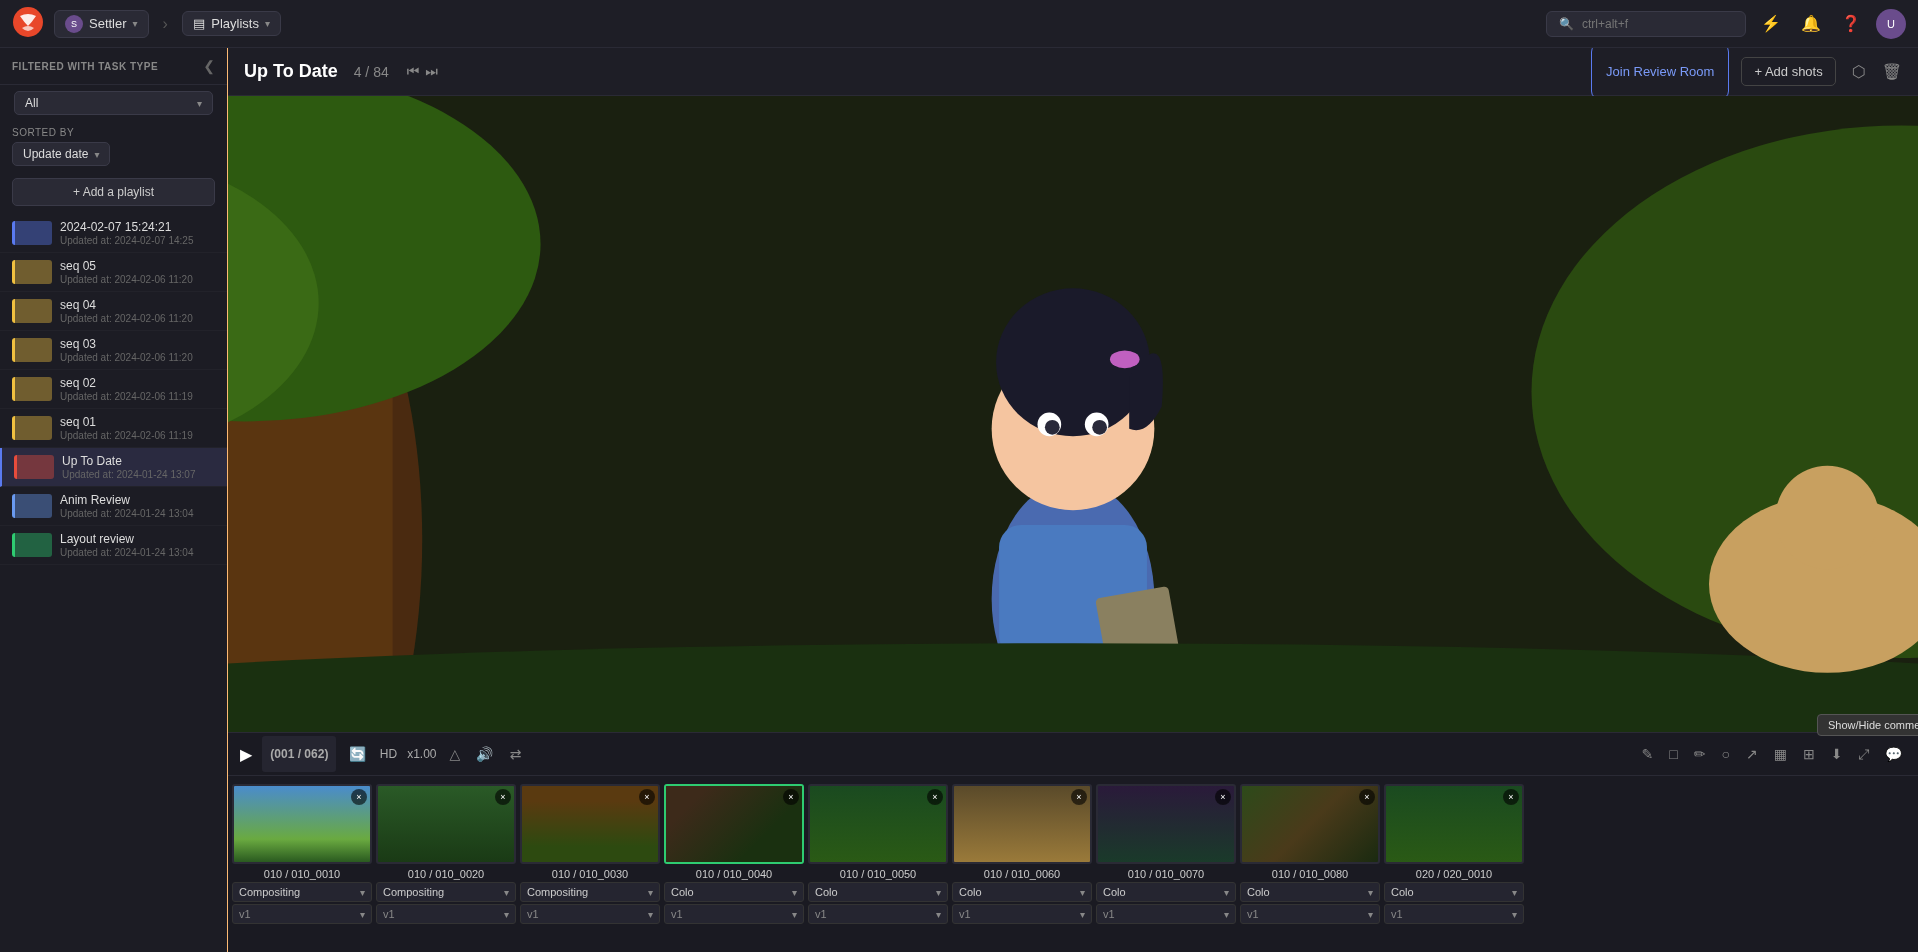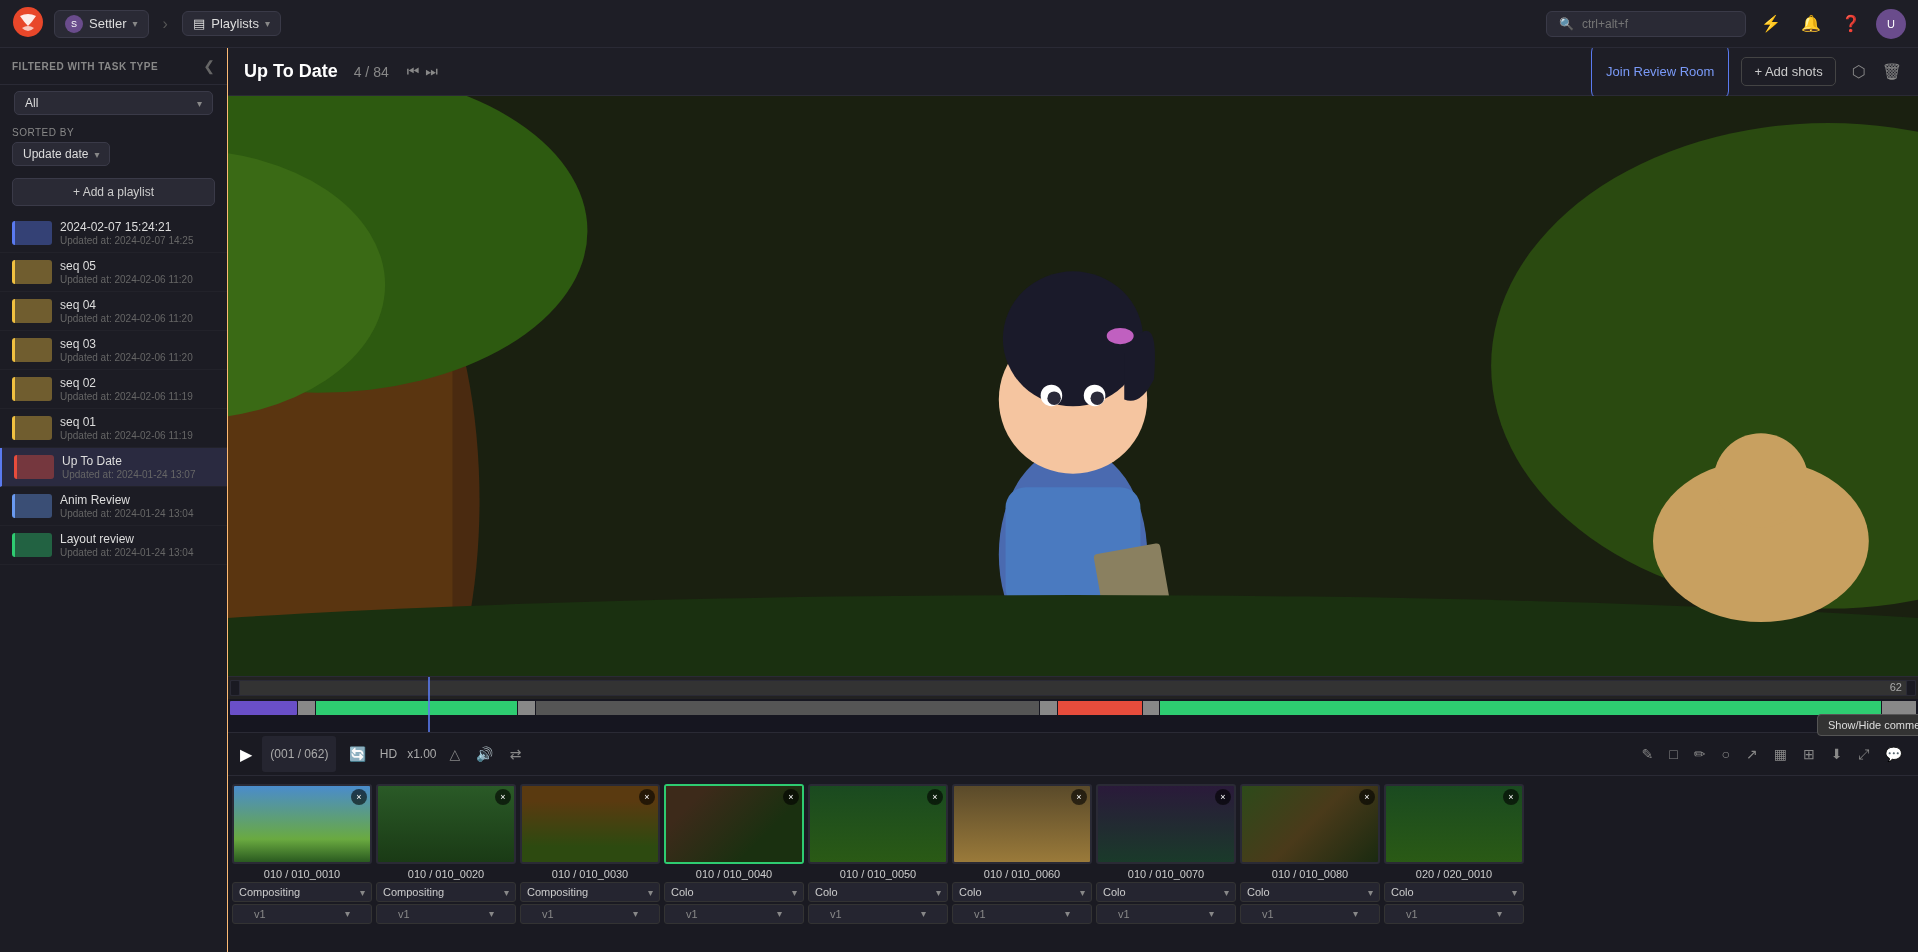--- a/index.html
+++ b/index.html
@@ -92,21 +92,21 @@
     
     .timeline-bar {
       height: 56px; background: #161620; border-top: 1px solid #2a2a35; position: relative; overflow: hidden;
     }
 
     
     .playback-controls {
       height: 44px; background: #1a1a22; border-top: 1px solid #2a2a35; border-bottom: 1px solid #2a2a35; display: flex; align-items: center; padding: 0 12px; gap: 10px;
     }
     .play-btn { color: #fff; cursor: pointer; font-size: 16px; }
-    .frame-counter { color: #aaa; font-size: 12px; background: #252530; padding: 11px 8px; border-radius: 3px; }
+    .frame-counter { color: #aaa; font-size: 12px; background: #252530; padding: 11px 8px; border-radius: 3px; font-weight: bold; }
     .controls-spacer { flex: 1; }
     .ctrl-icon { color: #888; cursor: pointer; font-size: 14px; margin: 0 3px; }
     .playback-quality { color: #aaa; font-size: 12px; }
     .playback-speed { color: #aaa; font-size: 12px; }
 
     
     .shot-strip {
       height: 176px; background: #1a1a22; overflow-x: auto; display: flex; align-items: flex-start; padding: 8px 4px 4px; gap: 4px; position: relative;
     }
     .shot-card {
@@ -118,21 +118,21 @@
     .shot-thumb-wrap.active { border-color: #2ecc71; }
     .shot-thumb {
       width: 100%; height: 100%; object-fit: cover; background: #333;
     }
     .shot-close { position: absolute; top: 3px; right: 3px; width: 16px; height: 16px; background: rgba(0,0,0,0.6); border-radius: 50%; display: flex; align-items: center; justify-content: center; color: #fff; font-size: 9px; cursor: pointer; }
     .shot-label { color: #ccc; font-size: 11px; text-align: center; margin-top: 4px; margin-bottom: 2px; }
     .shot-dropdown {
       display: flex; align-items: center; justify-content: space-between; background: #252530; border: 1px solid #333; border-radius: 3px; padding: 3px 6px; color: #ccc; font-size: 11px; cursor: pointer; margin-bottom: 2px; gap: 35px;
     }
     .shot-version-dropdown {
-      display: flex; justify-content: space-between; background: #252530; border: 1px solid #333; border-radius: 3px; padding: 3px 21px; color: #888; font-size: 11px; cursor: pointer;
+      display: flex; align-items: center; justify-content: space-between; background: #252530; border: 1px solid #333; border-radius: 3px; padding: 3px 6px; color: #888; font-size: 11px; cursor: pointer;
     }
 
     
     .shot-strip::-webkit-scrollbar { height: 6px; }
     .shot-strip::-webkit-scrollbar-track { background: #111; }
     .shot-strip::-webkit-scrollbar-thumb { background: #444; border-radius: 3px; }
 
     
     .tooltip {
       position: absolute; right: 80px; top: -30px; background: #333; border: 1px solid #555; border-radius: 4px; padding: 4px 10px; font-size: 11px; color: #ddd; white-space: nowrap; z-index: 100;
@@ -346,51 +346,20 @@
 
           <ellipse cx="1350" cy="330" rx="80" ry="60" fill="#c8a060"></ellipse>
           <circle cx="1350" cy="285" r="35" fill="#c8a060"></circle>
 
           <radial-gradient id="lg1"></radial-gradient>
           <rect width="1680" height="430" fill="url(#lg1)" opacity="0.3"></rect>
         </svg>
       </div>
     </div>
 
-    <div class="timeline-bar" style="position:relative;">
-
-      <div style="height:22px;background:#222;display:flex;align-items:center;overflow:hidden;padding:0 2px;gap:1px;">
-
-        <div style="display:flex;gap:2px;width:100%;">
-          <div style="flex:1;height:16px;background:#2a2a35;border-radius:1px;display:flex;gap:1px;padding:1px;">
-
-            <div style="width:8px;height:100%;background:#1a1a22;border-radius:1px;"></div>
-            <div style="flex:1;background:#333;"></div>
-            <div style="width:8px;height:100%;background:#1a1a22;border-radius:1px;"></div>
-          </div>
-        </div>
-      </div>
-
-      <div style="height:14px;display:flex;margin:2px 0;padding:0 2px;gap:1px;">
-        <div style="width:4%;height:100%;background:#6a4fc8;border-radius:1px;"></div>
-        <div style="width:1%;height:100%;background:#888;"></div>
-        <div style="width:12%;height:100%;background:#2ecc71;"></div>
-        <div style="width:1%;height:100%;background:#888;"></div>
-        <div style="width:30%;height:100%;background:#555;"></div>
-        <div style="width:1%;height:100%;background:#888;"></div>
-        <div style="width:5%;height:100%;background:#e74c3c;"></div>
-        <div style="width:1%;height:100%;background:#888;"></div>
-        <div style="width:43%;height:100%;background:#2ecc71;"></div>
-        <div style="width:2%;height:100%;background:#888;"></div>
-      </div>
-
-      <div style="position:absolute;right:16px;top:4px;color:#aaa;font-size:11px;">62</div>
-
-      <div style="position:absolute;left:200px;top:0;width:2px;height:100%;background:#5a7af0;opacity:0.8;"></div>
-    </div>
 
     <div class="playback-controls">
       <span class="play-btn">▶</span>
       <span class="frame-counter">
         (<span>001</span> / <span>062</span>)
       </span>
       <span class="ctrl-icon">🔄</span>
       <span class="playback-quality">HD</span>
       <span class="playback-speed">x1.00</span>
       <span class="ctrl-icon">△</span>

